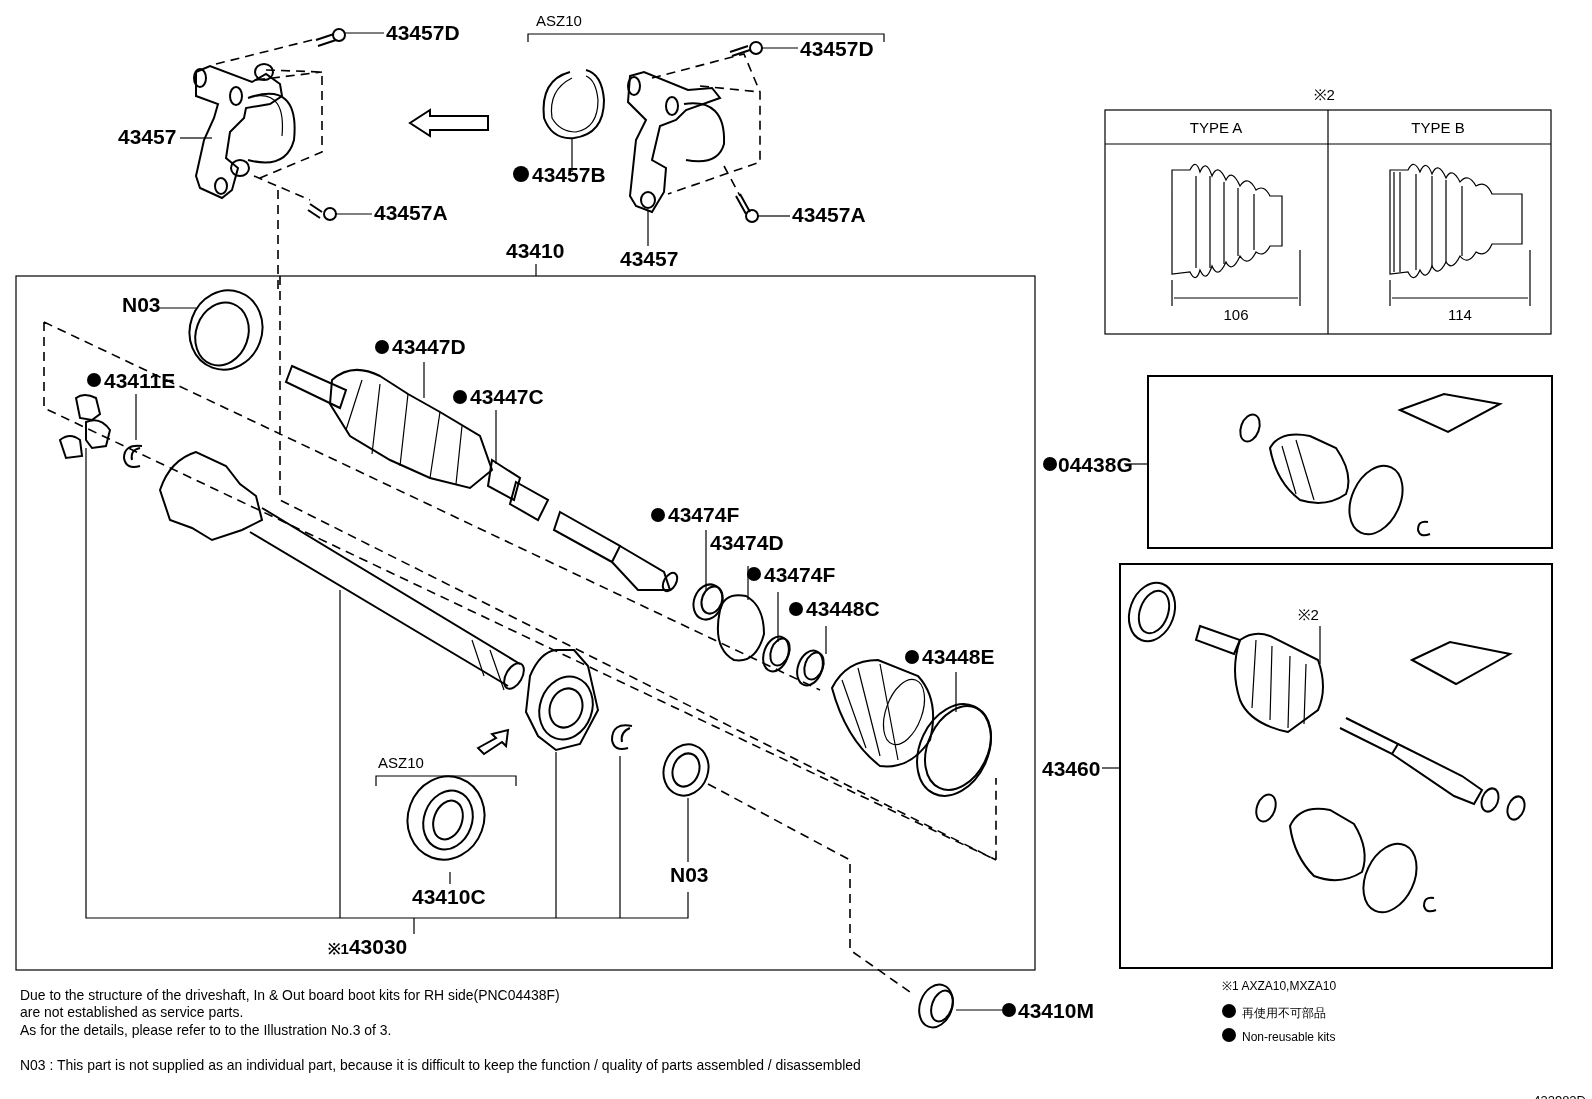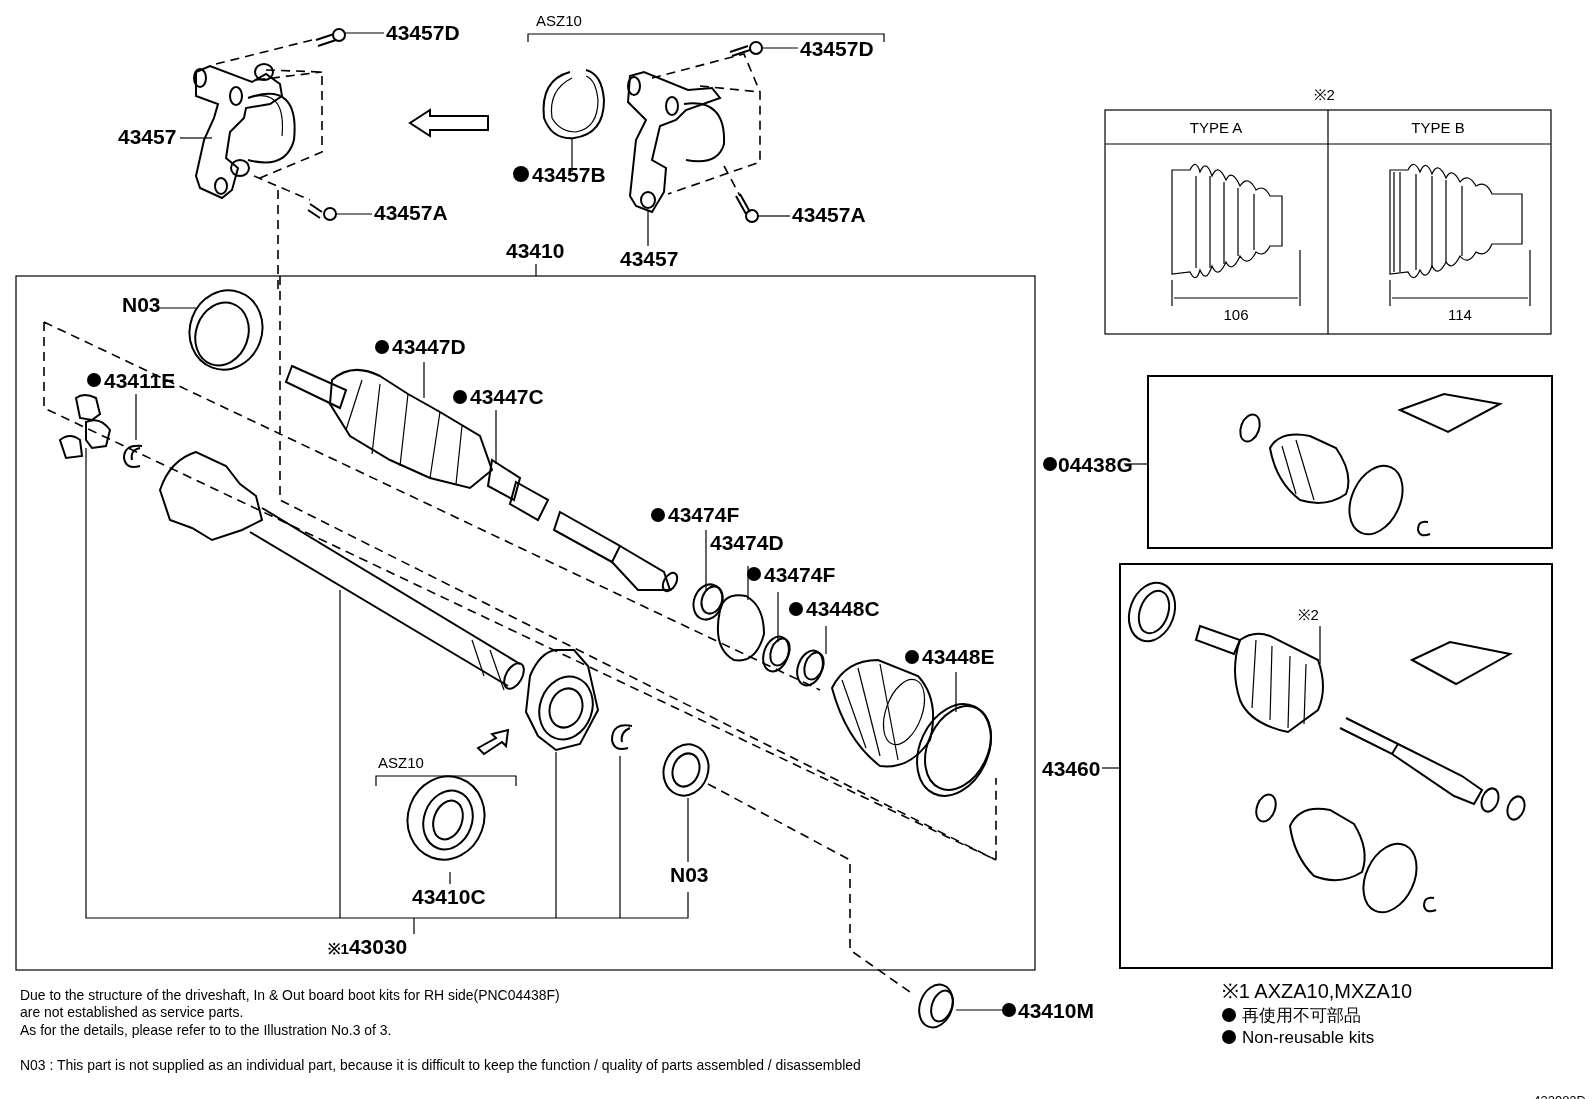--- a/index.html
+++ b/index.html
@@ -5,21 +5,21 @@
   html,body{margin:0;padding:0;background:#fff;}
   body{width:1592px;height:1099px;position:relative;overflow:hidden;font-family:"Liberation Sans",sans-serif;color:#000;}
   #dia{position:absolute;left:0;top:0;width:1592px;height:1099px;}
   .lbl{font-family:"Liberation Sans Narrow","Liberation Sans",sans-serif;font-weight:bold;font-size:21px;fill:#000;}
   .lbl-s{font-family:"Liberation Sans",sans-serif;font-size:15px;fill:#000;}
   .part{fill:none;stroke:#000;stroke-width:2;}
   .thin{fill:none;stroke:#000;stroke-width:1.2;}
   .dash{fill:none;stroke:#000;stroke-width:1.6;stroke-dasharray:9 6;}
   .dot{fill:#000;}
   .note{position:absolute;left:20px;font-size:15px;line-height:17px;white-space:nowrap;transform:scaleX(0.93);transform-origin:left top;}
-  .legend{position:absolute;left:1222px;font-size:17px;white-space:nowrap;}
+  .legend{position:absolute;left:1222px;font-size:12px;white-space:nowrap;}
   .legend .b{display:inline-block;width:14px;height:14px;border-radius:50%;background:#000;margin-right:6px;vertical-align:-1px;}
   .figid{position:absolute;right:6px;top:1093px;font-size:13px;}
 </style>
 </head>
 <body>
 
 <svg id="dia" viewBox="0 0 1592 1099" xmlns="http://www.w3.org/2000/svg">
 
   <g>
     <path class="part" d="M196,72 L210,66 L252,82 L266,74 L280,84 L282,96 L270,104 L246,108 L244,118 L230,132 L226,158 L238,168 L232,190 L222,198 L200,188 L196,176 L204,140 L214,118 L218,104 L196,96 Z"></path>
@@ -259,17 +259,17 @@
   </g>
   <text class="lbl-s" x="1298" y="620">※2</text>
   <line class="thin" x1="1320" y1="626" x2="1320" y2="664"></line>
 </svg>
 
 <div class="note" style="top:986px;">Due to the structure of the driveshaft, In &amp; Out board  boot kits for RH side(PNC04438F)</div>
 <div class="note" style="top:1003px;">are not established as service parts.</div>
 <div class="note" style="top:1021px;">As for the details, please refer to to the Illustration No.3 of 3.</div>
 <div class="note" style="top:1056px;">N03 : This part is not supplied as an individual part, because it is difficult to keep the function / quality of parts  assembled / disassembled</div>
 
-<div class="legend" style="top:977px;font-size:20px;">※1 AXZA10,MXZA10</div>
+<div class="legend" style="top:977px;font-size:12px;">※1 AXZA10,MXZA10</div>
 <div class="legend" style="top:1004px;"><span class="b"></span><span>再使用不可部品</span></div>
 <div class="legend" style="top:1028px;"><span class="b"></span><span>Non-reusable kits</span></div>
 
 <div class="figid">433982D</div>
 
 </body></html>

